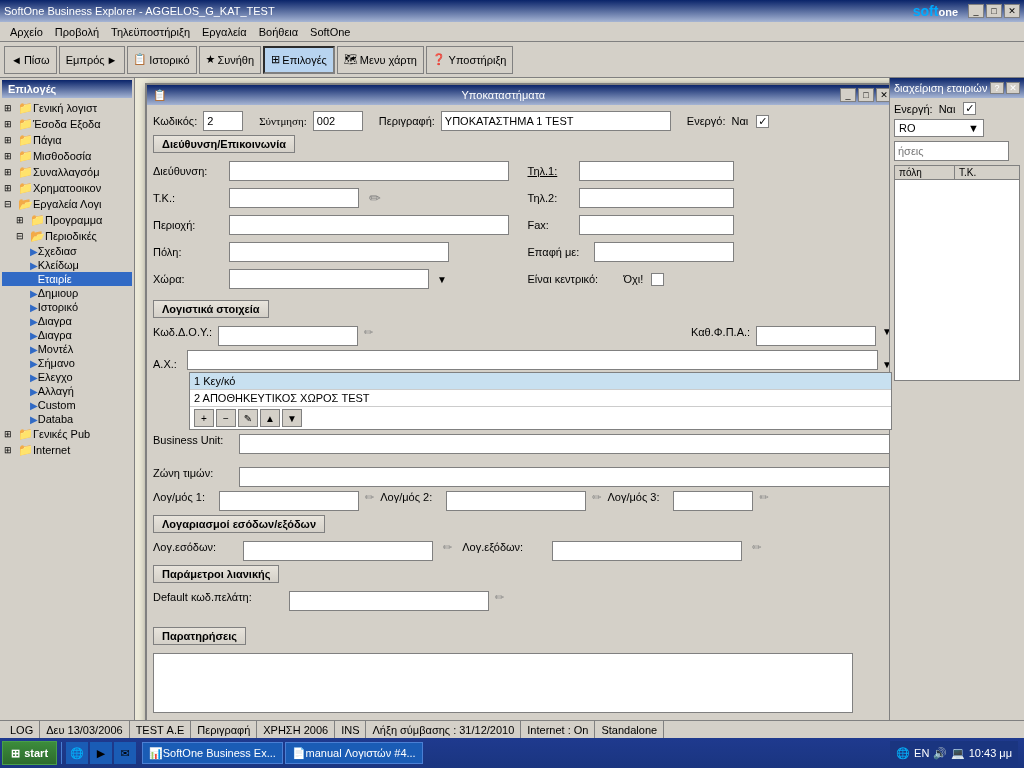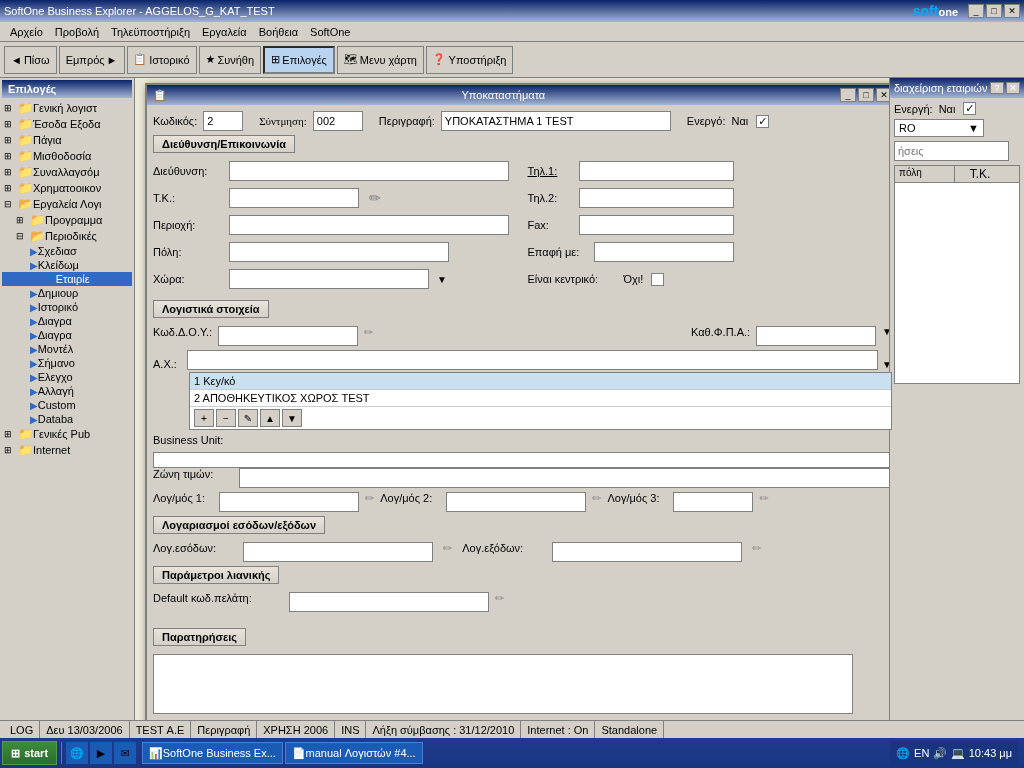--- a/index.html
+++ b/index.html
@@ -284,21 +284,21 @@
         <span>Περιοδικές</span>
       </div>
       <div class="tree-item" style="padding-left:28px;">
         <span class="tree-leaf">▶</span>
         <span>Σχεδιασ</span>
       </div>
       <div class="tree-item" style="padding-left:28px;">
         <span class="tree-leaf">▶</span>
         <span>Κλείδωμ</span>
       </div>
-      <div class="tree-item selected" style="padding-left:46px;">
+      <div class="tree-item selected" style="padding-left:28px;">
         <span class="tree-leaf">▶</span>
         <span>Εταιρίε</span>
       </div>
       <div class="tree-item" style="padding-left:28px;">
         <span class="tree-leaf">▶</span>
         <span>Δημιουρ</span>
       </div>
       <div class="tree-item" style="padding-left:28px;">
         <span class="tree-leaf">▶</span>
         <span>Ιστορικό</span>
@@ -462,21 +462,21 @@
                   <div class="mini-btn">+</div>
                   <div class="mini-btn">−</div>
                   <div class="mini-btn">✎</div>
                   <div class="mini-btn">▲</div>
                   <div class="mini-btn">▼</div>
                 </div>
               </div>
             </div>
 
             
-            <div style="display:flex; gap:6px; margin-bottom:0;flex-direction:column;">
+            <div style="display:flex; gap:6px; margin-bottom:13px;">
               <span class="form-label" style="width:80px;">Business Unit:</span>
               <input class="form-input" type="text" style="flex: 1 1 0%;">
             </div>
             <div style="display:flex; gap:6px; margin-bottom:4px;">
               <span class="form-label" style="width:80px;">Ζώνη τιμών:</span>
               <input class="form-input" type="text" style="flex: 1 1 0%;">
             </div>
             <div style="display:flex; gap:6px; margin-bottom:4px;">
               <span class="form-label" style="width:60px;">Λογ/μός 1:</span>
               <input class="form-input" type="text" style="width: 140px;">
@@ -546,21 +546,21 @@
                 <span>▼</span>
               </div>
             </div>
             <div style="margin-top:4px;">
               <input class="form-input" type="text" style="width: 115px;" placeholder="ήσεις">
             </div>
 
             <div style="margin-top:4px; border:1px solid #808080;">
               <div style="display:flex; background:#d4d0c8; border-bottom:1px solid #808080;">
                 <div style="width:60px; padding:1px 4px; border-right:1px solid #808080; font-size:10px;">πόλη</div>
-                <div style="width:50px; padding:1px 4px; font-size:12px;text-align:center;">Τ.Κ.</div>
+                <div style="width:50px; padding:1px 4px; font-size:10px;">Τ.Κ.</div>
               </div>
               <div style="height:200px; background:white;"></div>
             </div>
           </div>
         </div>
 
       </div>
     </div>
   </div>
 

